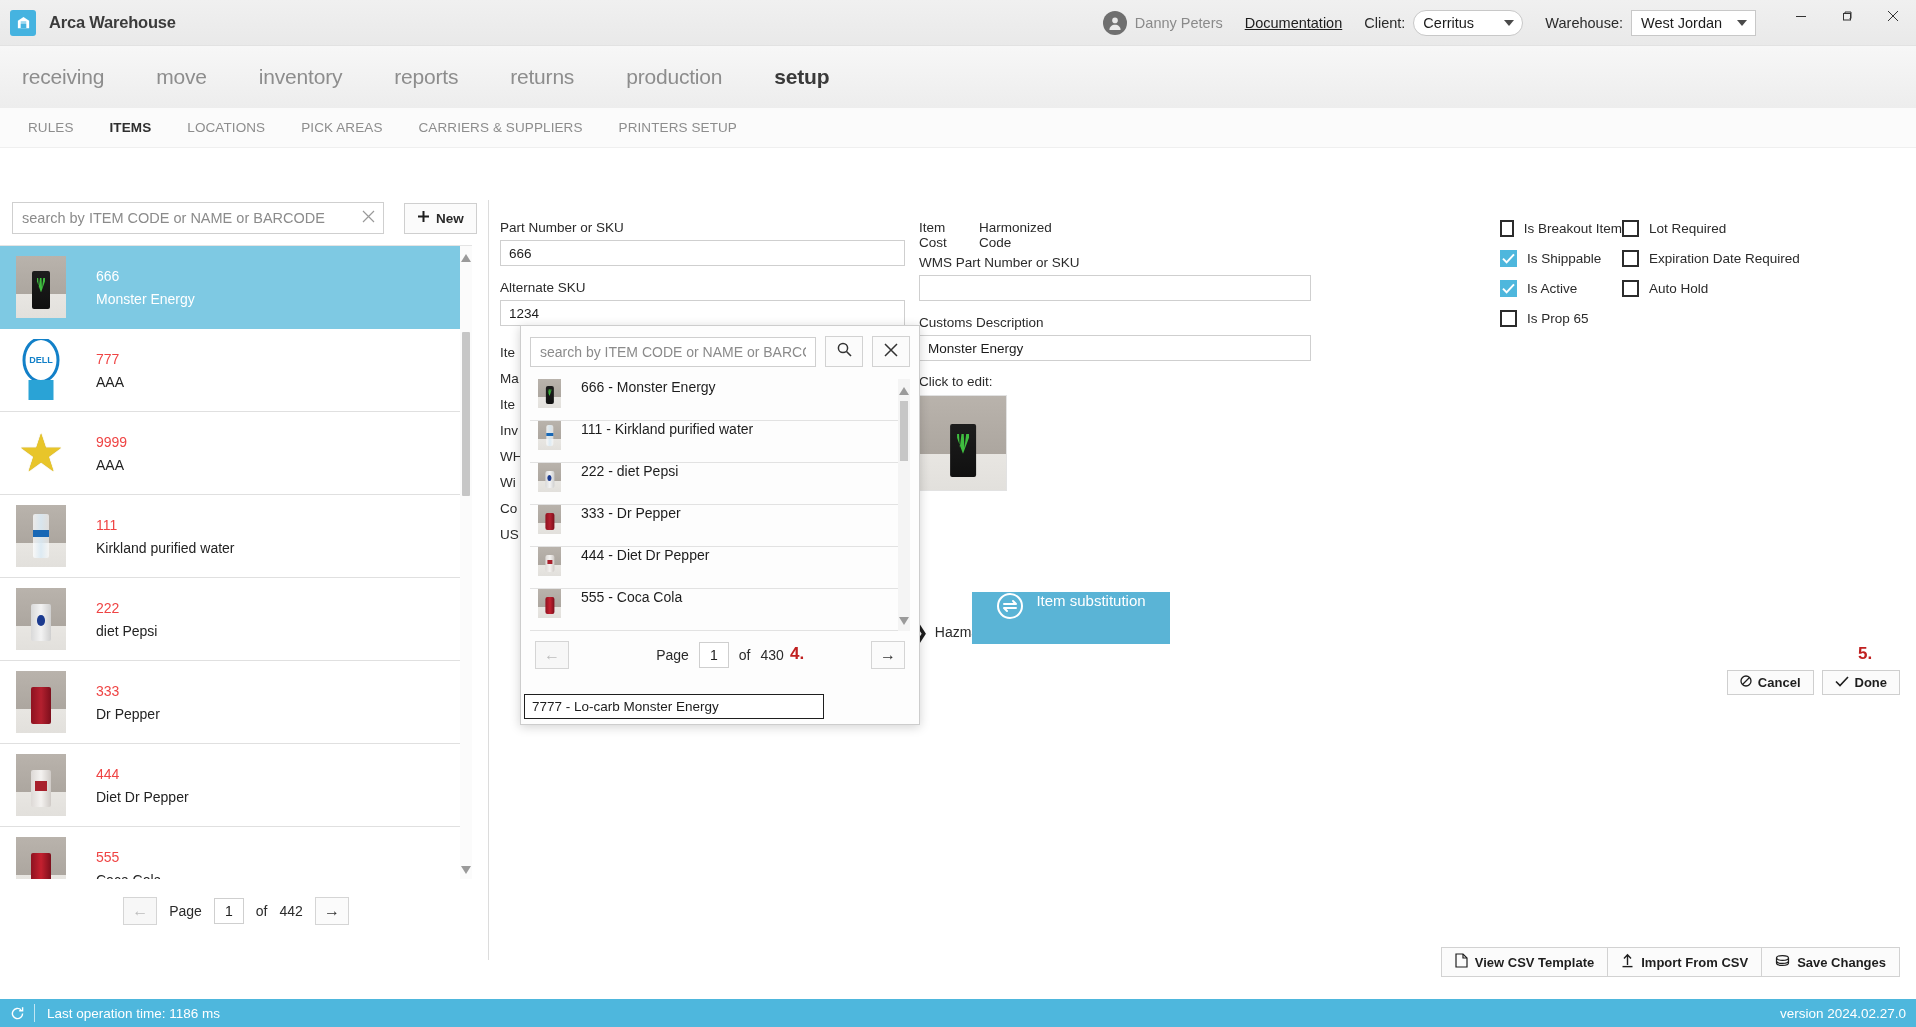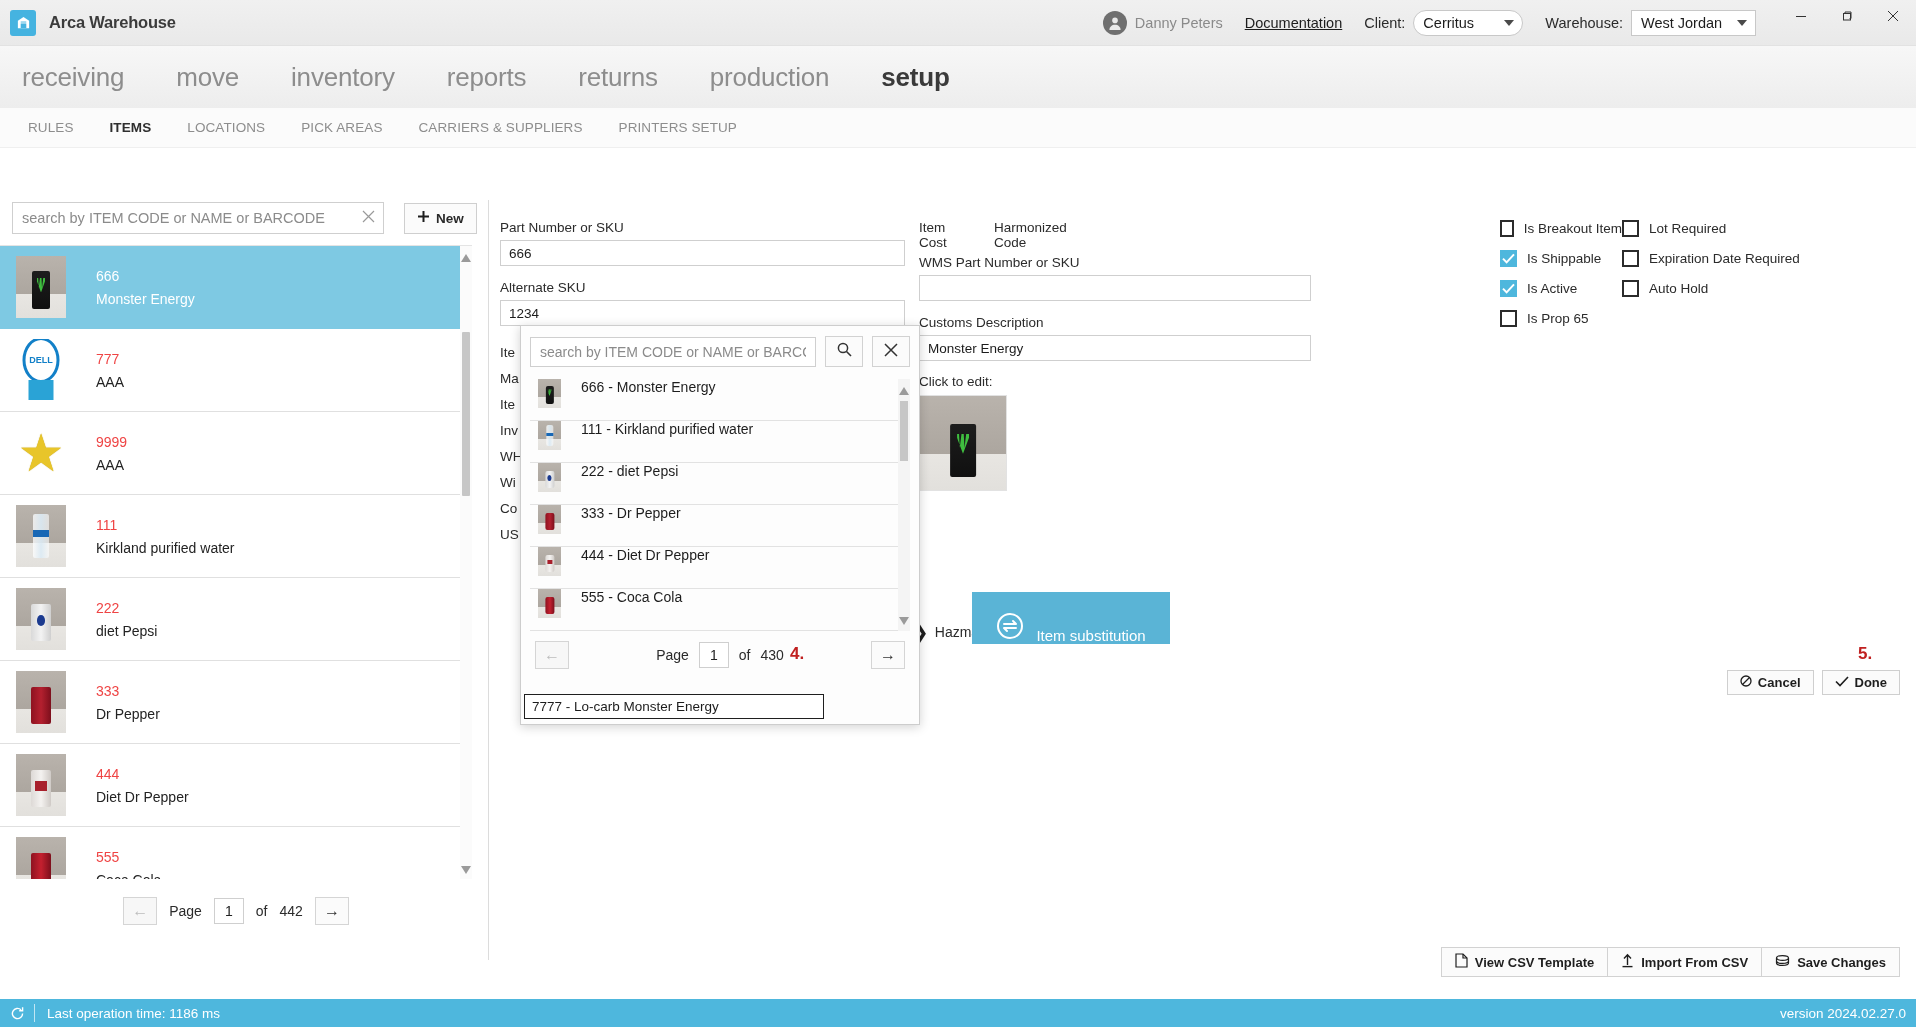--- a/index.html
+++ b/index.html
@@ -42,21 +42,21 @@
   .wincontrols { display:flex; align-items:flex-start; height:46px; }
   .wc { width:46px; height:32px; display:flex; align-items:center; justify-content:center; cursor:pointer; }
 
   
   .mainnav {
     position:absolute; top:46px; left:0; width:1916px; height:62px;
     background: linear-gradient(#f7f7f7,#ededed);
     display:flex; align-items:center; padding-left:22px;
   }
   .mainnav .nav-item {
-    font-size:26px; color:#8d8d8d; margin-right:52px; cursor:pointer; letter-spacing:-0.2px;
+    font-size:21px; color:#8d8d8d; margin-right:52px; cursor:pointer; letter-spacing:-0.2px;
   }
   .mainnav .nav-item.active { color:#3a3a3a; font-weight:bold; }
 
   
   .subnav {
     position:absolute; top:108px; left:0; width:1916px; height:40px;
     background:#fbfbfb; display:flex; align-items:center; padding-left:10px;
     border-bottom:1px solid #efefef;
   }
   .subnav .sub-item {
@@ -118,21 +118,21 @@
   .fld-input {
     border:1px solid #cfcfcf; background:#fff; height:26px; font-size:13.5px;
     padding:0 8px; display:flex; align-items:center; color:#1c1c1c;
   }
   .col-a { position:absolute; left:0; top:20px; width:405px; }
   .col-b { position:absolute; left:419px; top:20px; width:410px; }
   .col-c { position:absolute; left:1000px; top:20px; width:390px; }
   .mb14 { margin-bottom:14px; }
   .cost-row { display:flex; gap:9px; }
   .cost-row .g1 { width:55px; } .cost-row .g2 { width:100px; }
-  .cost-lbls { display:flex; gap:20px; }
+  .cost-lbls { display:flex; gap:5px; }
   .cost-lbls .g1 { width:55px; } .cost-lbls .g2 { width:100px; }
 
   .chk-grid { display:grid; grid-template-columns: 122px auto; row-gap:13px; column-gap:0px; }
   .chk { display:flex; align-items:center; gap:10px; cursor:pointer; }
   .chk .box { width:17px;height:17px;border:2px solid #2b2b2b; background:#fff; display:flex;align-items:center;justify-content:center;}
   .chk.on .box { background:#4eb7dd; border-color:#4eb7dd; }
   .chk .lbl { font-size:13.5px; color:#2b2b2b; white-space:nowrap; }
 
   .click-edit-lbl { font-size:13.5px; color:#2b2b2b; margin-bottom:6px; }
   .photo { width:88px; height:96px; border:1px solid #e2e2e2; position:relative; overflow:hidden; }
@@ -141,21 +141,21 @@
   .behind-labels { position:absolute; left:0; top:120px; width:60px; }
   .behind-labels div { font-size:13.5px; color:#2b2b2b; height:26px; line-height:26px; }
 
   
   .hazmats {
     position:absolute; left:412px; top:400px; display:flex; align-items:center; gap:6px; cursor:pointer;
   }
   .hazmats .hz-lbl { font-size:14px; color:#2b2b2b; }
   .sub-btn {
     position:absolute; left:472px; top:372px; width:198px; height:52px; background:#5ab4d6;
-    display:flex; align-items:flex-end; justify-content:center; gap:12px; cursor:pointer;
+    display:flex; align-items:flex-start; justify-content:center; gap:12px; cursor:pointer;
   }
   .sub-btn .sb-lbl { font-size:15px; color:#fff; }
   .circ-left {
     position:absolute; left:370px; top:390px; font-size:30px; color:#2b2b2b;
   }
 
   
   .step-marker { position:absolute; font-size:17px; font-weight:bold; color:#c02020; }
 
   

